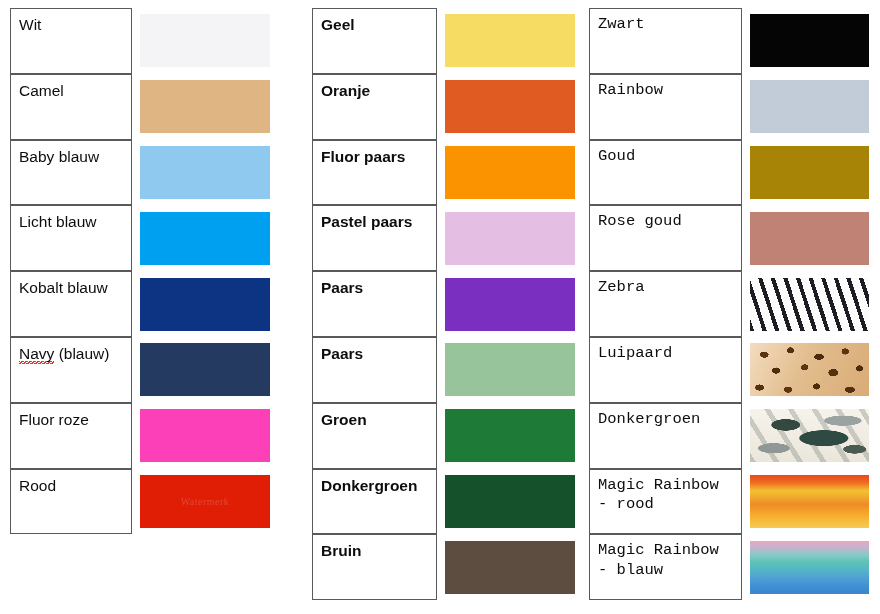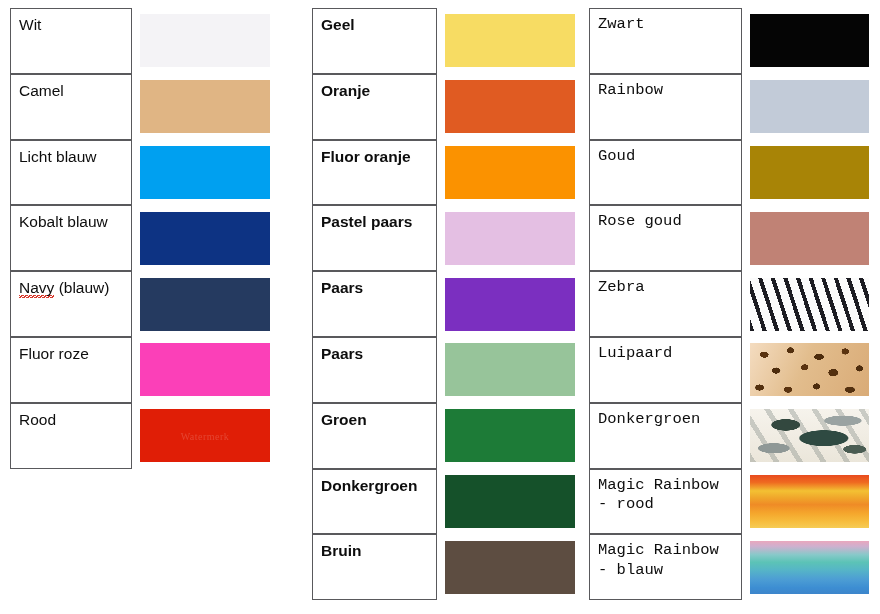--- a/index.html
+++ b/index.html
@@ -160,20 +160,26 @@
           <div class="swatch" style="background: rgb(244, 243, 246);"></div>
         </div>
       </div>
       <div class="row">
         <div class="label-cell"><span class="label-text">Camel</span></div>
         <div class="swatch-wrap">
           <div class="swatch" style="background: rgb(224, 181, 132);"></div>
         </div>
       </div>
       <div class="row">
+        <div class="label-cell"><span class="label-text">Baby blauw</span></div>
+        <div class="swatch-wrap">
+          <div class="swatch" style="background: rgb(143, 201, 240);"></div>
+        </div>
+      </div>
+      <div class="row">
         <div class="label-cell"><span class="label-text">Licht blauw</span></div>
         <div class="swatch-wrap">
           <div class="swatch" style="background: rgb(0, 160, 240);"></div>
         </div>
       </div>
       <div class="row">
         <div class="label-cell"><span class="label-text">Kobalt blauw</span></div>
         <div class="swatch-wrap">
           <div class="swatch" style="background: rgb(13, 51, 131);"></div>
         </div>
@@ -206,21 +212,21 @@
           <div class="swatch" style="background: rgb(247, 220, 99);"></div>
         </div>
       </div>
       <div class="row">
         <div class="label-cell"><span class="label-text">Oranje</span></div>
         <div class="swatch-wrap">
           <div class="swatch" style="background: rgb(224, 91, 34);"></div>
         </div>
       </div>
       <div class="row">
-        <div class="label-cell"><span class="label-text">Fluor oranje</span></div>
+        <div class="label-cell"><span class="label-text">Fluor paars</span></div>
         <div class="swatch-wrap">
           <div class="swatch" style="background: rgb(251, 146, 0);"></div>
         </div>
       </div>
       <div class="row">
         <div class="label-cell"><span class="label-text">Pastel paars</span></div>
         <div class="swatch-wrap">
           <div class="swatch" style="background: rgb(228, 191, 227);"></div>
         </div>
       </div>

